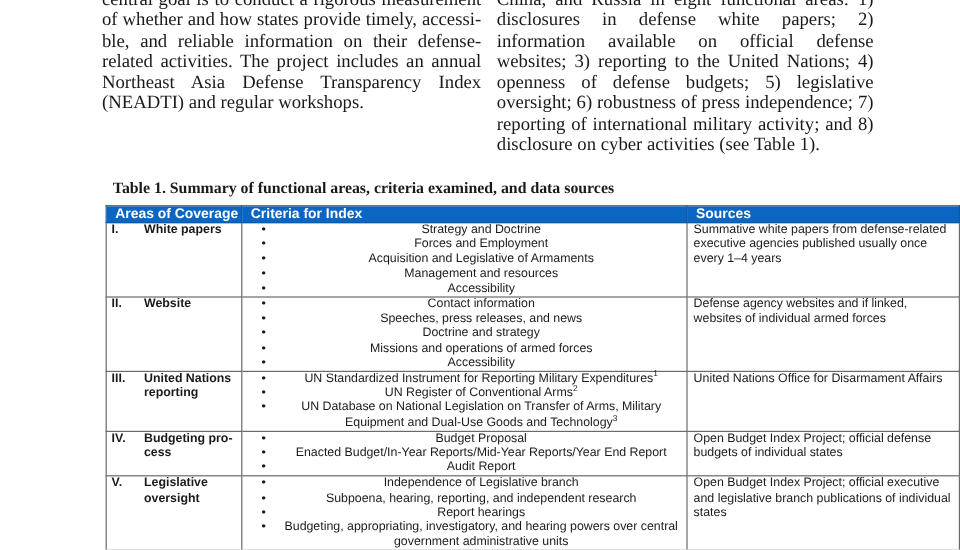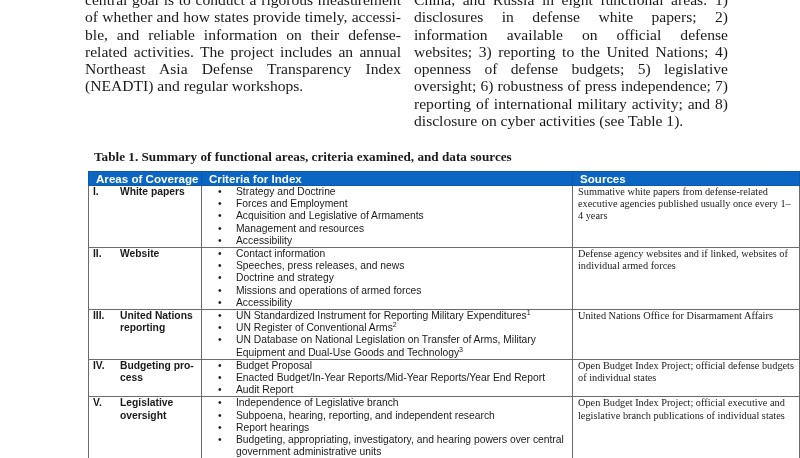--- a/index.html
+++ b/index.html
@@ -29,22 +29,22 @@
   }
   table.summary th {
     background: #0a66c2; color: #ffffff; text-align: left; font-weight: bold;
     font-size: 11.6px; padding: 0 0 0 7px; height: 13px; line-height: 13px;
     border: 1px solid #0a5aa8;
   }
   table.summary td {
     border: 1.3px solid #6a6a6a; vertical-align: top; padding: 0;
   }
   td.area { width: 112px; }
-  td.criteria { width: 370px; }
-  td.sources { padding-left: 5px !important; padding-right: 4px !important; font-family: Liberation Serif, serif; }
+  td.criteria { width: 370px; text-align: center; }
+  td.sources { padding-left: 5px !important; padding-right: 4px !important; }
   .area-inner { display: flex; font-weight: bold; }
   .area-num { width: 27px; padding-left: 4px; flex-shrink: 0; }
   .area-label { flex: 1; }
   ul.crit { list-style: none; margin: 0; padding: 0; }
   ul.crit li { position: relative; padding-left: 34px; padding-right: 6px; }
   ul.crit li::before {
     content: "\2022"; position: absolute; left: 16px; top: 0;
   }
   sup { font-size: 7px; line-height: 0; }
 </style>

